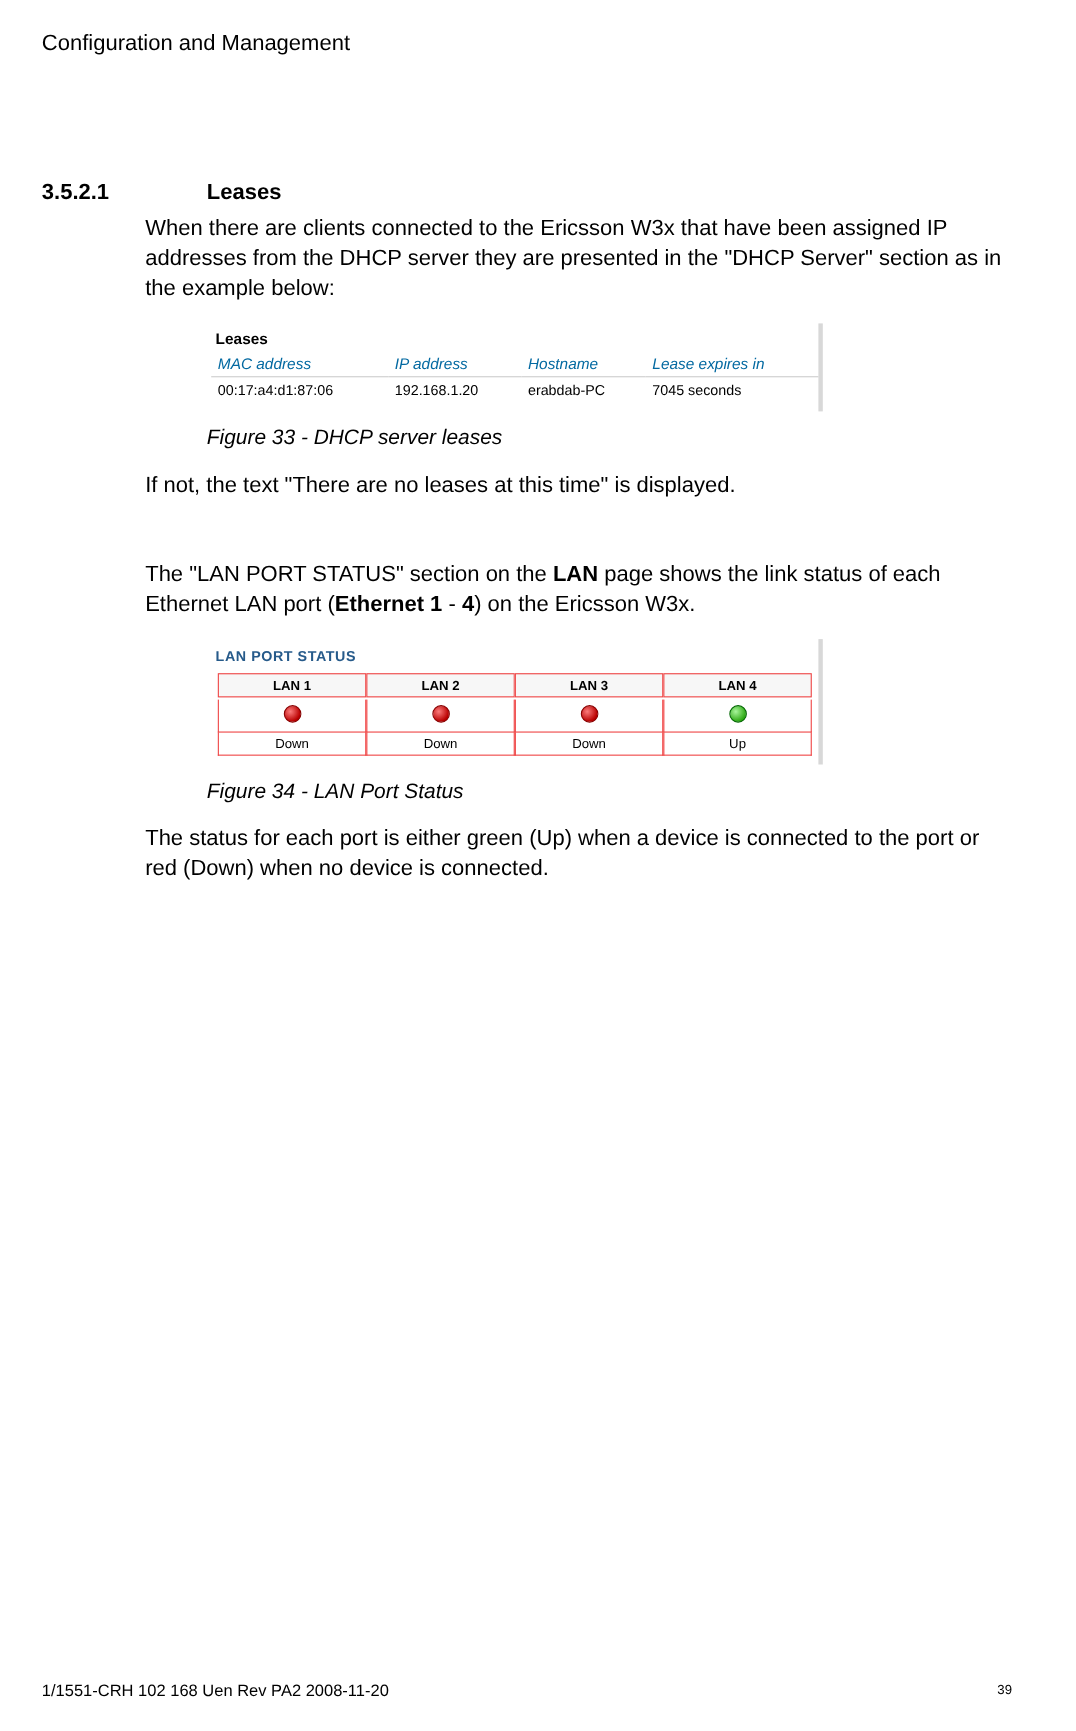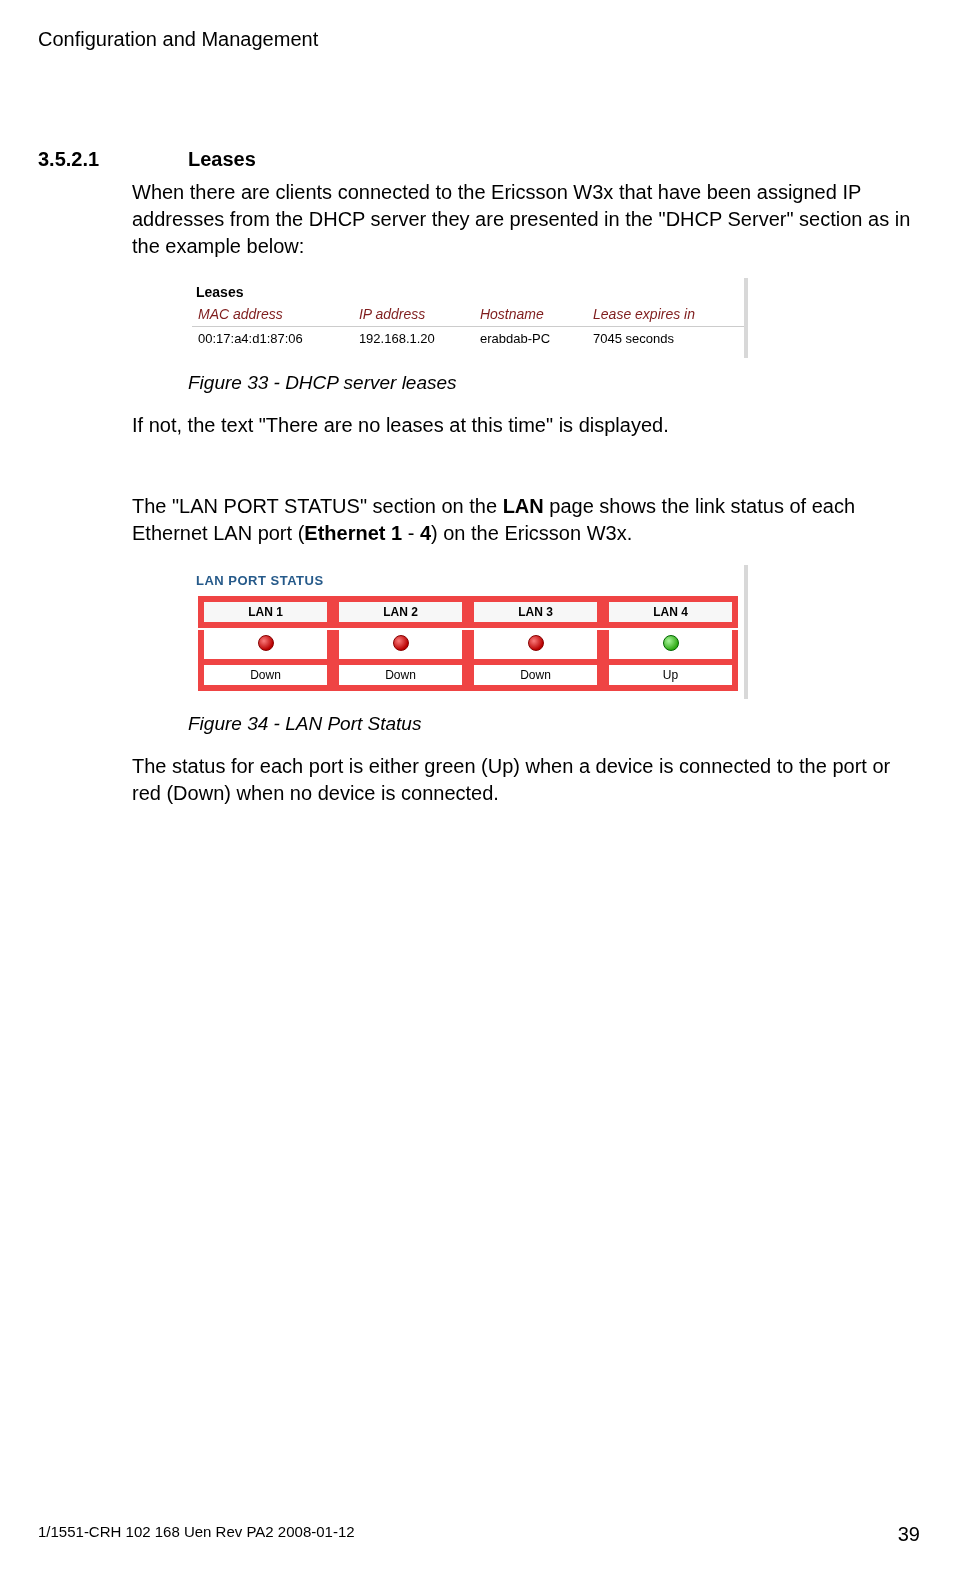--- a/index.html
+++ b/index.html
@@ -14,21 +14,21 @@
       box-sizing: border-box;
     }
     .page-header {
       position: absolute;
       top: 28px;
       left: 38px;
       font-size: 20px;
     }
     .content {
       position: absolute;
-      top: 148px;
+      top: 164px;
       left: 38px;
       right: 58px;
     }
     .section-row {
       display: flex;
       margin-bottom: 8px;
     }
     .section-num {
       width: 150px;
       flex-shrink: 0;
@@ -74,21 +74,21 @@
     }
     .leases-table {
       width: 100%;
       border-collapse: collapse;
       font-size: 14px;
     }
     .leases-table th {
       text-align: left;
       font-style: italic;
       font-weight: normal;
-      color: #7f1d1d;
+      color: #0369a1;
       padding: 4px 6px;
       border-bottom: 1px solid #ccc;
     }
     .leases-table td {
       padding: 4px 6px;
       font-family: Liberation Sans, sans-serif;
       font-size: 13px;
     }
     .lan-status-title {
       font-weight: bold;
@@ -100,21 +100,21 @@
     .lan-grid {
       display: flex;
       margin: 0 6px 2px 6px;
       border-collapse: collapse;
     }
     .lan-cell {
       flex: 1;
       text-align: center;
       font-size: 12px;
       padding: 3px 0;
-      border: 6px solid #ef4444;
+      border: 1px solid #ef4444;
     }
     .lan-cell.header {
       font-weight: bold;
       background: #f7f7f7;
     }
     .lan-icon {
       width: 14px;
       height: 14px;
       border-radius: 50%;
       display: inline-block;
@@ -141,21 +141,21 @@
     .page-footer {
       position: absolute;
       bottom: 28px;
       left: 38px;
       right: 58px;
       font-size: 15px;
       display: flex;
       justify-content: space-between;
     }
     .page-number {
-      font-size: 20px;
+      font-size: 12px;
     }
     .sec-spacer {
       height: 30px;
     }
   </style>
 </head>
 <body>
 
 <div class="page-header">Configuration and Management</div>
 
@@ -221,15 +221,15 @@
     </div>
   </div>
 
   <div class="figure-caption">Figure 34 - LAN Port Status</div>
 
   <div class="body-text">The status for each port is either green (Up) when a device is connected to the port or red (Down) when no device is connected.</div>
 
 </div>
 
 <div class="page-footer">
-  <span>1/1551-CRH 102 168 Uen Rev PA2  2008-01-12</span>
+  <span>1/1551-CRH 102 168 Uen Rev PA2  2008-11-20</span>
   <span class="page-number">39</span>
 </div>
 
 </body></html>

